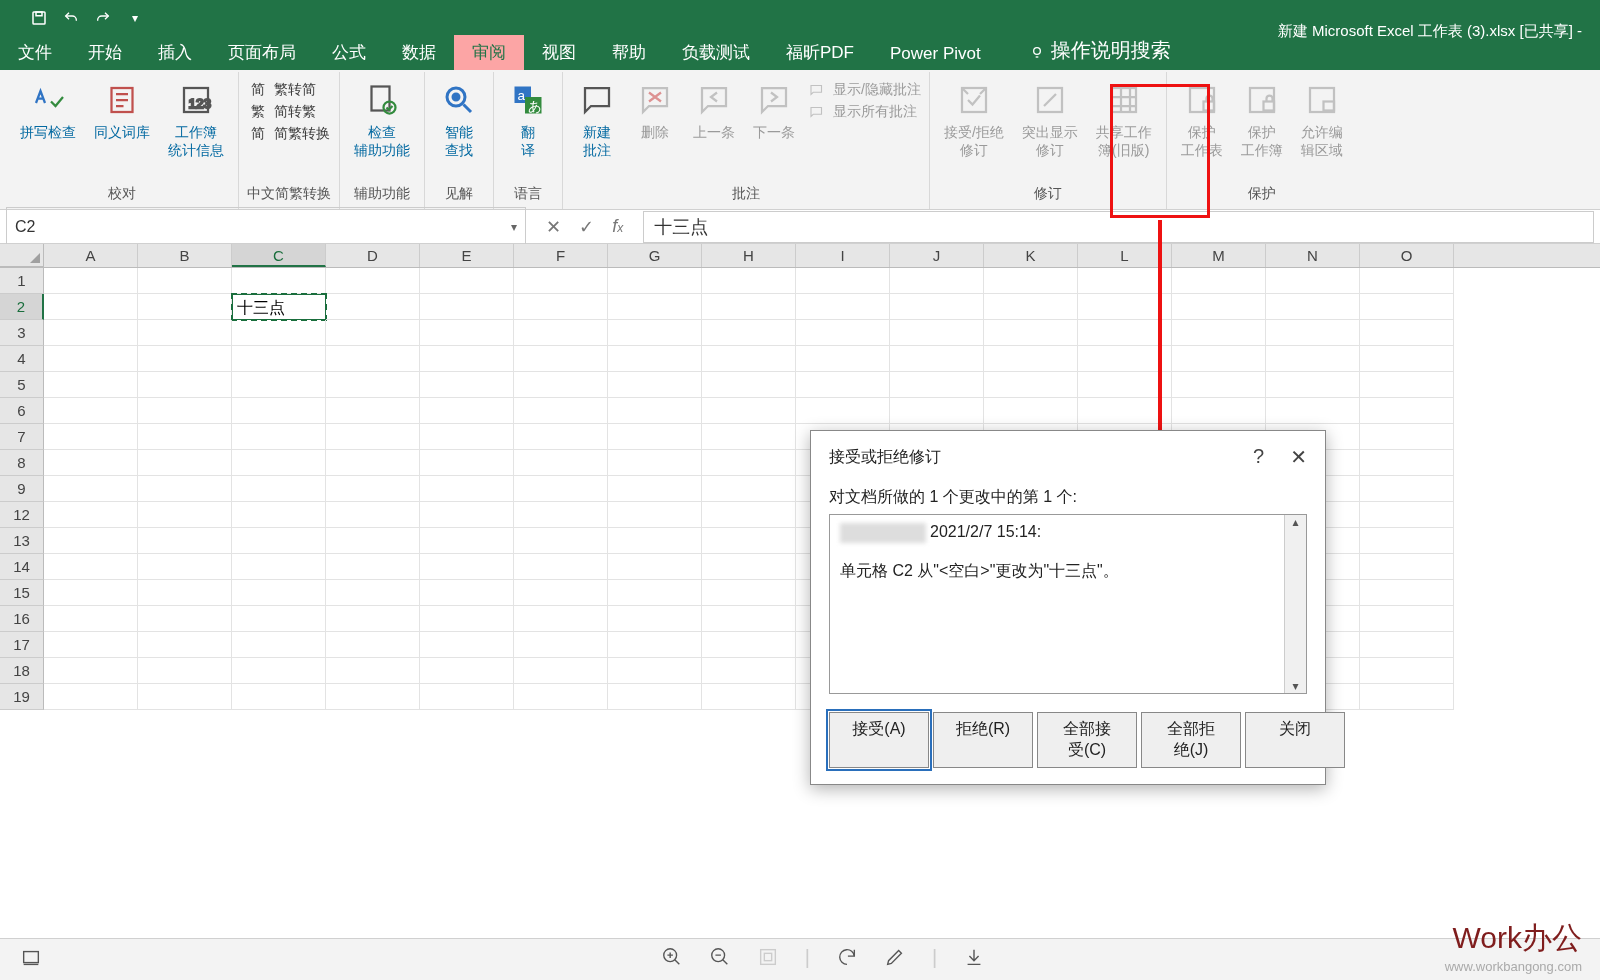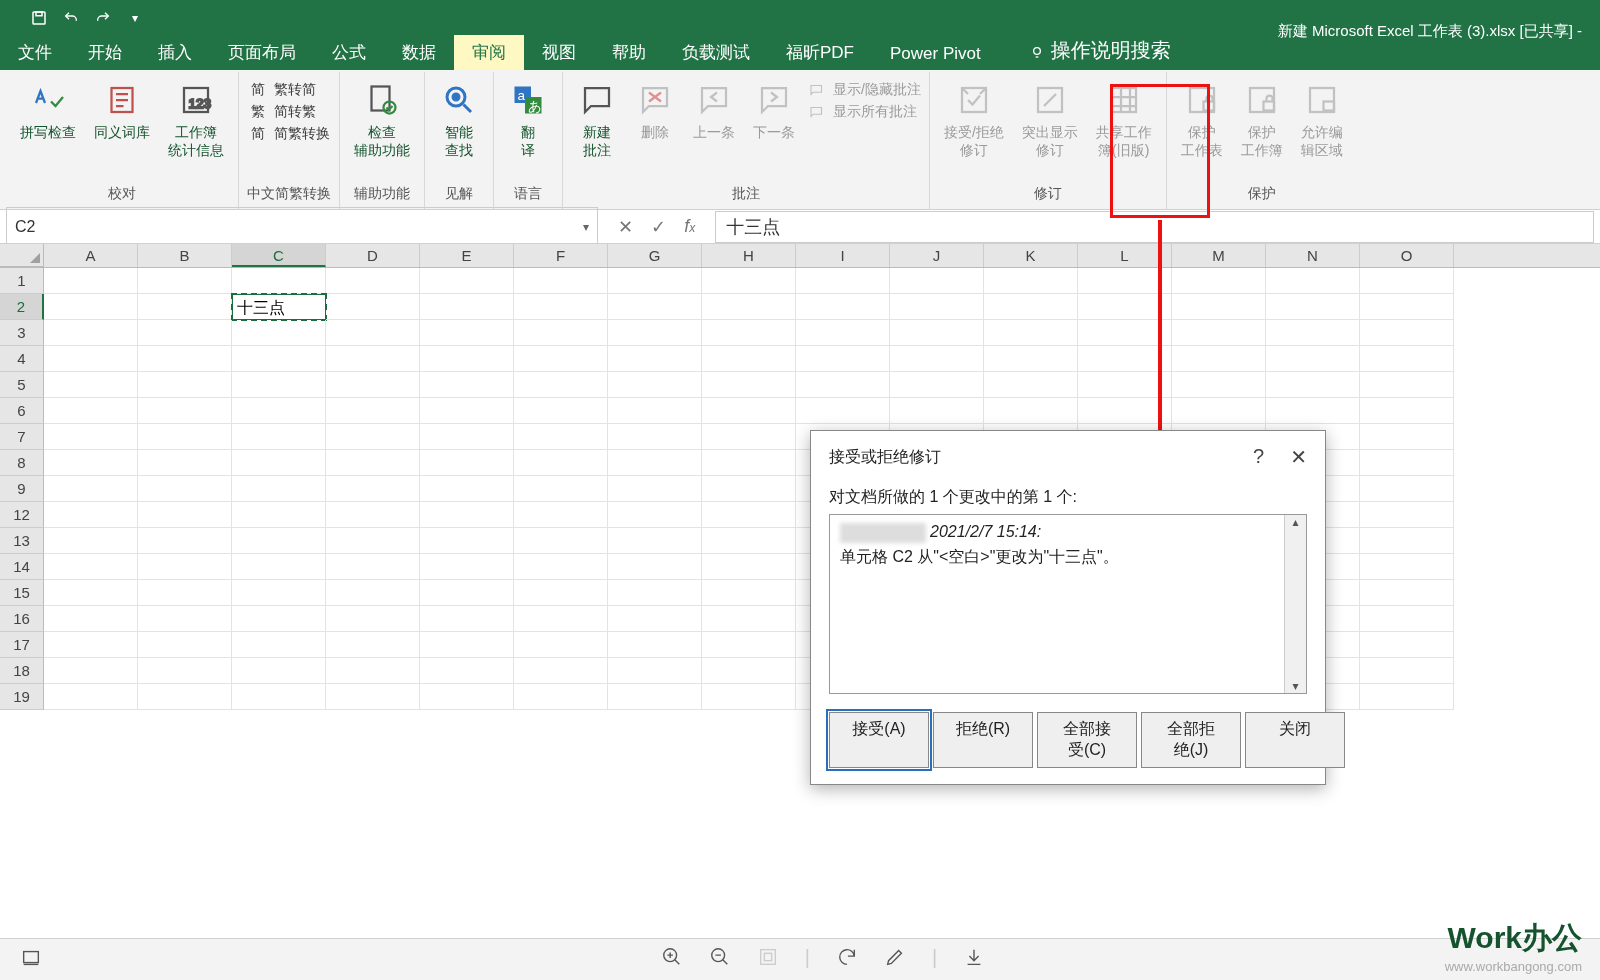--- a/index.html
+++ b/index.html
@@ -7,44 +7,44 @@
 
   
   .titlebar { background: #217346; height: 36px; display: flex; align-items: center; color: #fff; font-size: 14px; padding: 0 8px; }
   .titlebar .qat { display: flex; align-items: center; gap: 14px; padding-left: 22px; }
   .titlebar .qat .ico { width: 18px; height: 18px; display:inline-flex; align-items:center; justify-content:center; color:#fff; }
   .titlebar .title { flex: 1; text-align: right; padding-right: 10px; font-size: 15px; margin-top: 26px; }
 
   
   .tabs { background: #217346; height: 34px; display: flex; align-items: flex-end; gap: 0; }
   .tabs .tab { color: #fff; font-size: 17px; padding: 6px 18px; cursor: pointer; }
-  .tabs .tab.active { background: #fef9c3; color: #217346; }
+  .tabs .tab.active { background: #fca5a5; color: #217346; }
   .tabs .search { margin-left: 20px; color: #fff; font-size: 20px; display:flex; align-items:center; gap:6px; padding:6px 10px;}
   .tabs .search .ico { width:16px; height:16px; }
 
   
   .ribbon { background: #f3f3f3; border-bottom: 1px solid #d0d0d0; height: 140px; display: flex; align-items: stretch; padding: 2px 6px 0 6px; overflow:hidden;}
   .group { display: flex; flex-direction: column; align-items: center; border-right: 1px solid #d8d8d8; padding: 4px 8px 2px 8px; }
   .group-row { display: flex; align-items: flex-start; gap: 6px; flex:1;}
-  .rbtn { display: flex; flex-direction: column; align-items: center; justify-content: flex-start; padding: 4px 6px; min-width: 52px; color:#14532d; font-size:14px; text-align:center; line-height:1.25;}
+  .rbtn { display: flex; flex-direction: column; align-items: center; justify-content: flex-start; padding: 4px 6px; min-width: 52px; color:#0369a1; font-size:14px; text-align:center; line-height:1.25;}
   .rbtn .ico { height: 40px; display:flex; align-items:center; justify-content:center; margin-bottom:4px;}
   .rbtn.disabled { color:#9a9a9a; }
   .rbtn.disabled svg { opacity:0.55; }
   .group-label { font-size: 14px; color:#555; padding:2px 0 4px 0; }
   .rlist { display:flex; flex-direction:column; gap:2px; font-size:14px; color:#3a3a3a; padding-top:4px;}
   .rlist div { display:flex; align-items:center; gap:6px; white-space:nowrap;}
   .rlist .ico { width:20px; height:20px; display:inline-flex; align-items:center; justify-content:center;}
   .rlist.disabled { color:#9a9a9a;}
   .rlist.disabled svg{opacity:0.55;}
 
   .highlight-box { position:absolute; border:3px solid #e11; pointer-events:none;}
 
   
   .fbar { height: 34px; border-bottom: 1px solid #d0d0d0; display:flex; align-items:center; background:#fff; }
-  .namebox { width: 592px; border:1px solid #ccc; margin:3px 6px; padding:10px 8px; font-size:16px; color:#333; display:flex; align-items:center; justify-content:space-between;}
+  .namebox { width: 520px; border:1px solid #ccc; margin:3px 6px; padding:10px 8px; font-size:16px; color:#333; display:flex; align-items:center; justify-content:space-between;}
   .namebox .dd { color:#666; font-size:12px;}
   .fbar-btns { display:flex; align-items:center; gap:18px; padding:0 14px; color:#777; font-size:18px;}
   .fbar-input { flex:1; border:1px solid #ccc; margin:3px 6px; padding:3px 10px; font-size:18px; color:#333;}
 
   
   .grid-area { position:relative; }
   .colhdrs { display:flex; background:#e6e6e6; border-bottom:1px solid #bbb; height:24px;}
   .corner { width:44px; background:#e6e6e6; border-right:1px solid #bbb; border-bottom:1px solid #bbb; position:relative;}
   .corner::after{content:""; position:absolute; right:3px; bottom:3px; border-left:10px solid transparent; border-bottom:10px solid #a0a0a0;}
   .colhdr { width:94px; text-align:center; font-size:15px; color:#444; border-right:1px solid #ccc; line-height:24px;}
@@ -68,21 +68,21 @@
   .dbtn { border:1px solid #888; background:#efefef; padding:6px 20px; font-size:16px; min-width:100px; text-align:center; cursor:pointer;}
   .dbtn.primary { outline:2px solid #2a6fbb; outline-offset:1px;}
 
   
   .arrow-svg { position:absolute; pointer-events:none; }
 
   
   .statusbar { position:absolute; left:0; right:0; bottom:0; height:42px; background:#f3f3f3; border-top:1px solid #d0d0d0; display:flex; align-items:center; padding:0 20px; gap:24px; color:#555;}
   .statusbar .center { flex:1; display:flex; justify-content:center; gap:26px; font-size:20px;}
   .watermark { position:absolute; right:18px; bottom:6px; text-align:right;}
-  .watermark .big { font-size:30px; font-weight:700; color:#14532d;}
+  .watermark .big { font-size:30px; font-weight:400; color:#7f1d1d;}
   .watermark .small { font-size:13px; color:#aaa;margin-left:35px;}
 </style>
 </head>
 <body>
 
 <div class="titlebar">
   <div class="qat">
     <span class="ico">
         <svg width="18" height="18" viewBox="0 0 24 24" fill="none" stroke="#fff" stroke-width="2">
           <rect x="4" y="4" width="16" height="16" rx="1"></rect>
@@ -708,21 +708,21 @@
 <div class="dialog" style="left:810px; top:430px; width:516px;">
   <div class="dialog-titlebar">
     <span class="dialog-title">接受或拒绝修订</span>
     <div class="dialog-ctrls">
       <span>?</span>
       <span>✕</span>
     </div>
   </div>
   <div style="margin:8px 0 4px 0;">对文档所做的 1 个更改中的第 1 个:</div>
   <div class="dialog-body">
-    <div style="margin-bottom:4px;font-style:italic;"><span class="redact"></span><span>2021/2/7 15:14:</span></div>
+    <div style="margin-bottom:18px;"><span class="redact"></span><span>2021/2/7 15:14:</span></div>
     <div>单元格 C2 从"&lt;空白&gt;"更改为"十三点"。</div>
     <div class="scroll">
         <span>▴</span>
         <span>▾</span>
       </div>
   </div>
   <div class="dialog-buttons">
     <div class="dbtn primary">接受(A)</div>
     <div class="dbtn">拒绝(R)</div>
     <div class="dbtn">全部接受(C)</div>

